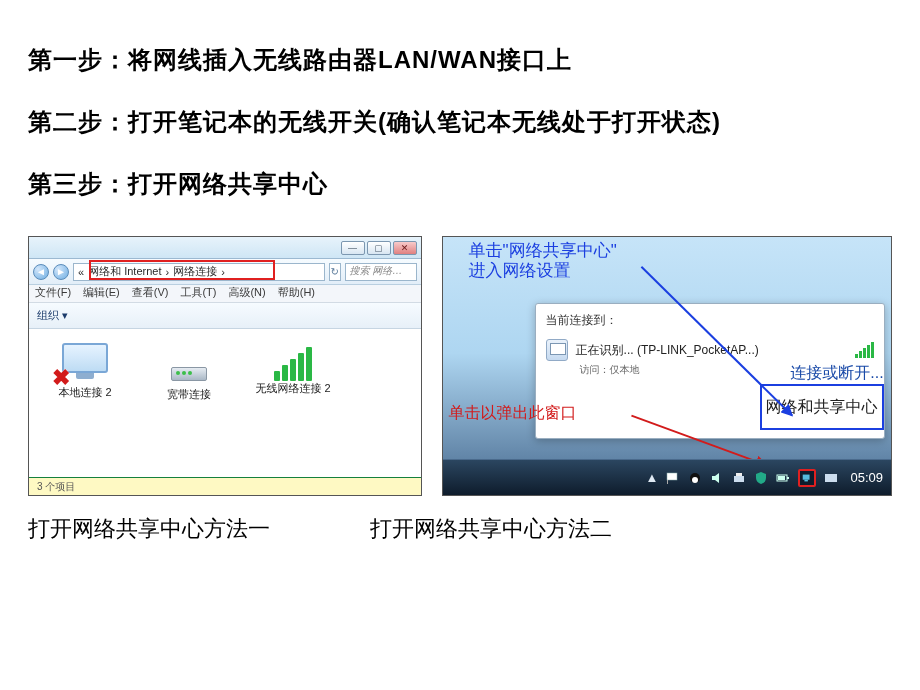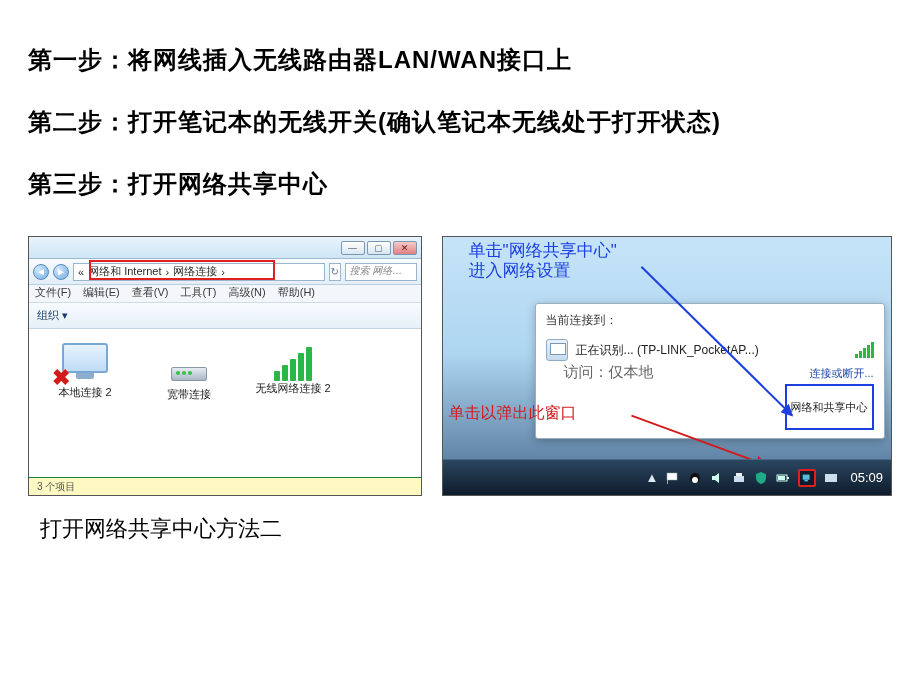--- a/index.html
+++ b/index.html
@@ -245,24 +245,24 @@
     content:"";
     position:absolute;left:3px;top:3px;width:14px;height:10px;
     background:#fff;border:1px solid #7c97b3;
   }
   .sig {
     margin-left:auto;
     display:flex;align-items:flex-end;gap:1px;height:16px;
   }
   .sbar{width:3px;background:#2ab845;}
   .s1{height:4px}.s2{height:7px}.s3{height:10px}.s4{height:13px}.s5{height:16px}
-  .sub { font-size:15px;color:#666;margin-left:18px;margin-top:-2px; }
+  .sub { font-size:10px;color:#666;margin-left:34px;margin-top:-2px; }
   .links {
-    position:absolute; right:10px; bottom:8px;
-    text-align:right; font-size:11px; line-height:18px;margin-top:44px;
+    position:absolute; right:0; bottom:8px;
+    text-align:right; font-size:16px; line-height:18px;margin-top:44px;
   }
   .links a { color:#1a4aa8; text-decoration:none; }
   .links .hot {
     display:inline-block;
     border:2px solid #1b3fe0;
     padding:12px 4px;
     margin-top:2px;
   }
   .anno-red {
     position:absolute;
@@ -469,15 +469,16 @@
                 <rect x="1" y="3" width="12" height="8" fill="#cde"></rect>
               </svg>
             </span>
           <span class="clock">05:09</span>
         </div>
       </div>
     </div>
   </div>
 
   <div class="captions">
+    <div class="cap-a">打开网络共享中心方法一</div>
     <div class="cap-b">打开网络共享中心方法二</div>
   </div>
 </div>
 
 </body></html>

